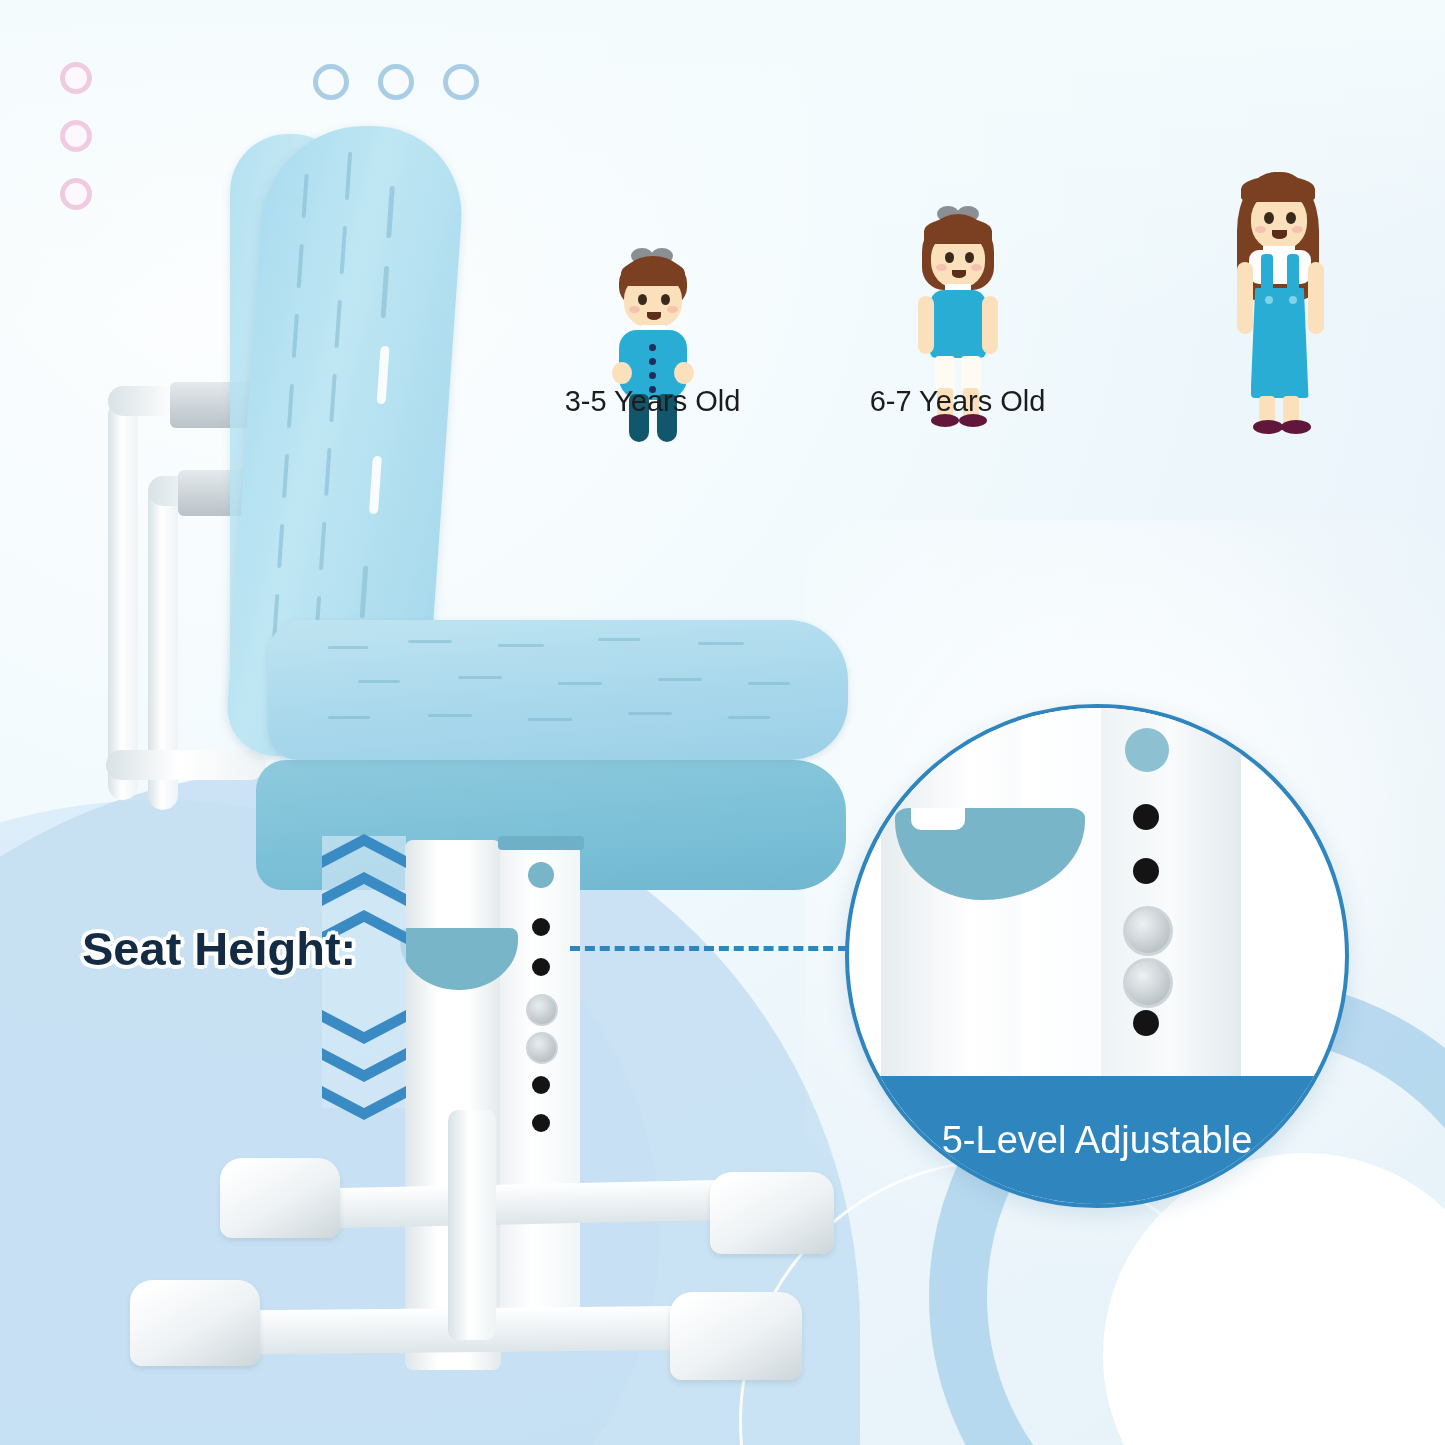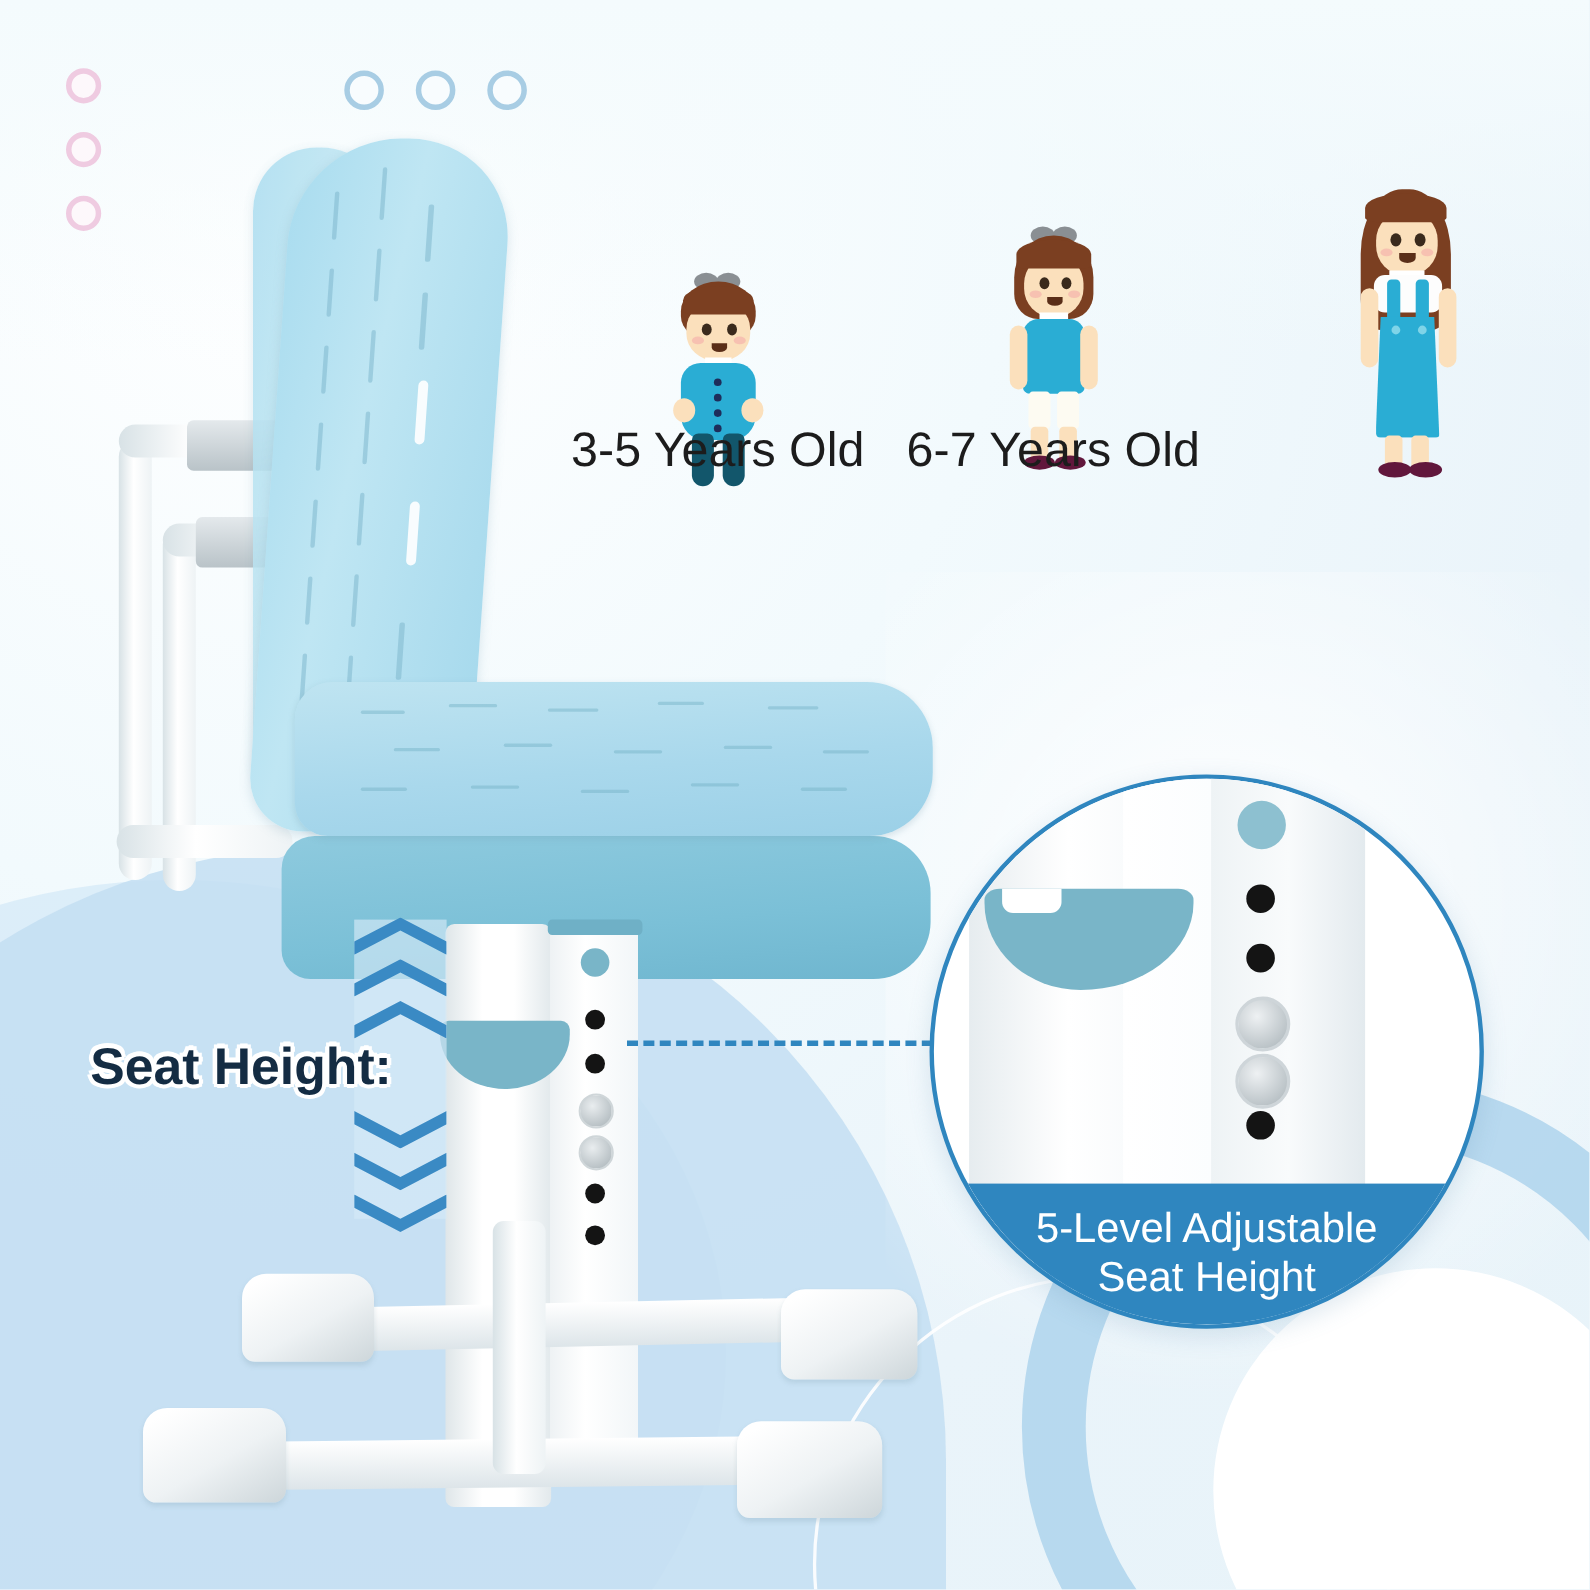--- a/index.html
+++ b/index.html
@@ -54,21 +54,21 @@
     position:absolute;left:505px;top:58px;width:930px;
     font-size:70px;font-weight:bold;color:#3a8ac4;letter-spacing:-.5px;
     white-space:nowrap;
   }
 
   
   .kids{position:absolute;left:505px;top:205px;width:935px;height:300px;}
   .kid-cell{position:absolute;bottom:60px;text-align:center;}
   .kid-label{
     position:absolute;top:240px;width:100%;text-align:center;
-    font-size:44px;color:#1c1c1c;white-space:nowrap;
+    font-size:29px;color:#1c1c1c;white-space:nowrap;
   }
   .kid-art{position:absolute;bottom:0;left:50%;transform:translateX(-50%);}
 
   
   .k-hair{position:absolute;border-radius:50% 50% 42% 42%;background:#7b3f21;}
   .k-bow{position:absolute;background:#8a8f93;border-radius:50%;}
   .k-face{position:absolute;background:#fbe0bc;border-radius:46%;}
   .k-eye{position:absolute;width:9px;height:11px;background:#3a2a1c;border-radius:50%;}
   .k-cheek{position:absolute;width:11px;height:7px;background:#f6b9ae;border-radius:50%;opacity:.8;}
   .k-mouth{position:absolute;background:#5a2e18;border-radius:0 0 60% 60%;}
@@ -122,21 +122,21 @@
   .leg-bar{position:absolute;background:linear-gradient(180deg,#ffffff,#dde5e9);border-radius:18px;}
   .foot{position:absolute;background:linear-gradient(150deg,#ffffff 10%,#eef2f4 55%,#cdd6da 100%);border-radius:22px 22px 12px 12px;box-shadow:0 3px 5px rgba(120,150,165,.22);}
 
   
   .chev-band{position:absolute;left:322px;top:836px;width:84px;height:272px;background:#d5e9f7;opacity:.65;}
   .chev{position:absolute;width:84px;height:34px;}
   .chev svg{display:block;}
 
   
   .seat-height{
-    position:absolute;left:82px;top:940px;width:330px;
+    position:absolute;left:82px;top:920px;width:330px;
     font-size:47px;font-weight:bold;color:#142c43;line-height:1.22;
     text-shadow:
       -3px -3px 0 #fff, 3px -3px 0 #fff, -3px 3px 0 #fff, 3px 3px 0 #fff,
       0 -4px 0 #fff, 0 4px 0 #fff, -4px 0 0 #fff, 4px 0 0 #fff;
   }
 
   
   .callout{
     position:absolute;left:845px;top:704px;width:496px;height:496px;
     border-radius:50%;overflow:hidden;border:4px solid #2f86bf;
@@ -413,18 +413,17 @@
     <div class="co-hole co-blue" style="left:276px;top:20px;width:44px;height:44px;"></div>
     <div class="co-hole co-black" style="left:284px;top:96px;width:26px;height:26px;"></div>
     <div class="co-hole co-black" style="left:284px;top:150px;width:26px;height:26px;"></div>
     <div class="co-hole co-silver" style="left:274px;top:198px;width:44px;height:44px;"></div>
     <div class="co-hole co-silver" style="left:274px;top:250px;width:44px;height:44px;"></div>
     <div class="co-hole co-black" style="left:284px;top:302px;width:26px;height:26px;"></div>
 
     <div class="banner">
       <div>
         <div>5-Level Adjustable</div>
-        <div>Seat Height</div>
       </div>
     </div>
   </div>
 
 </div>
 
 </body></html>

